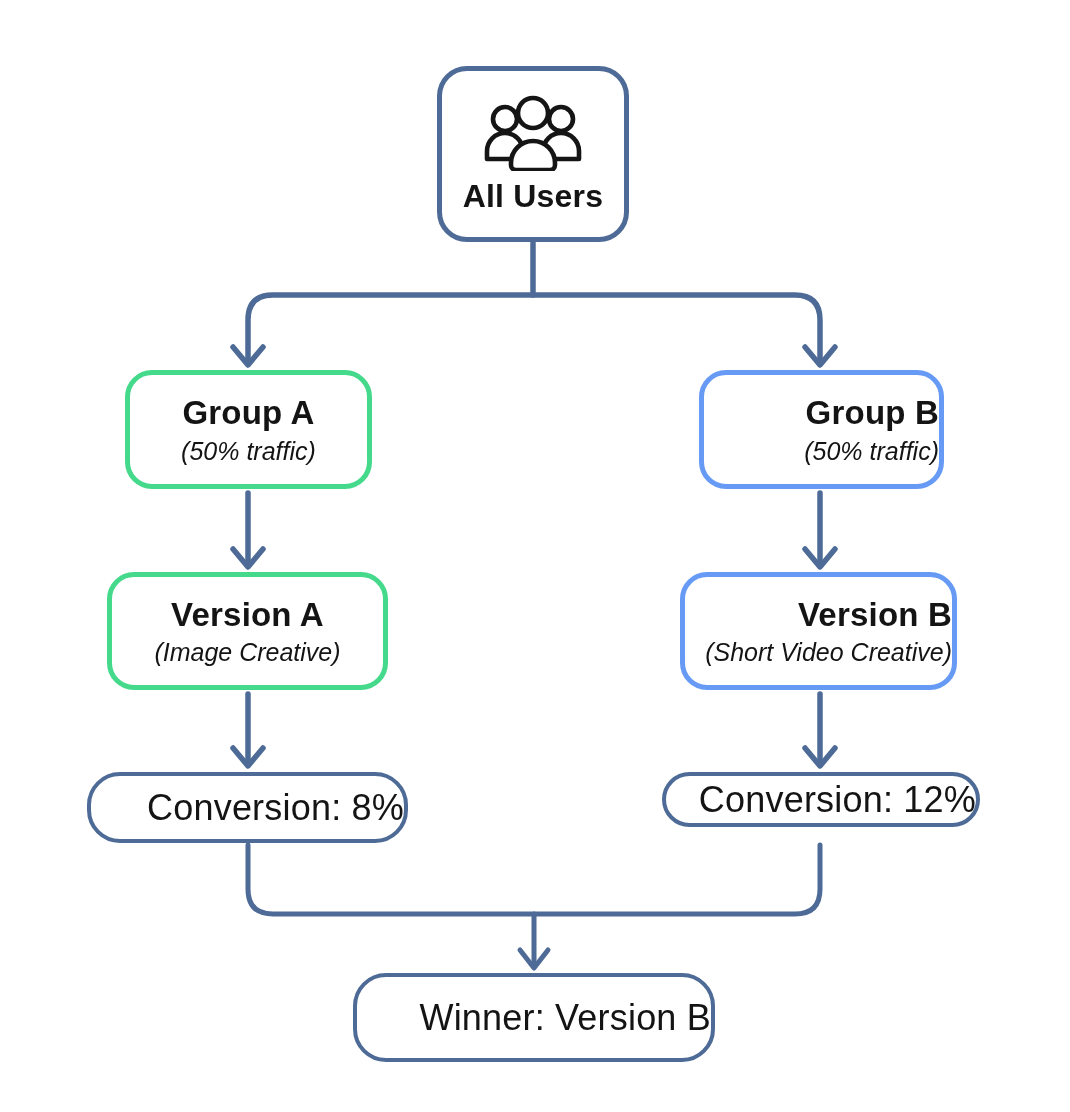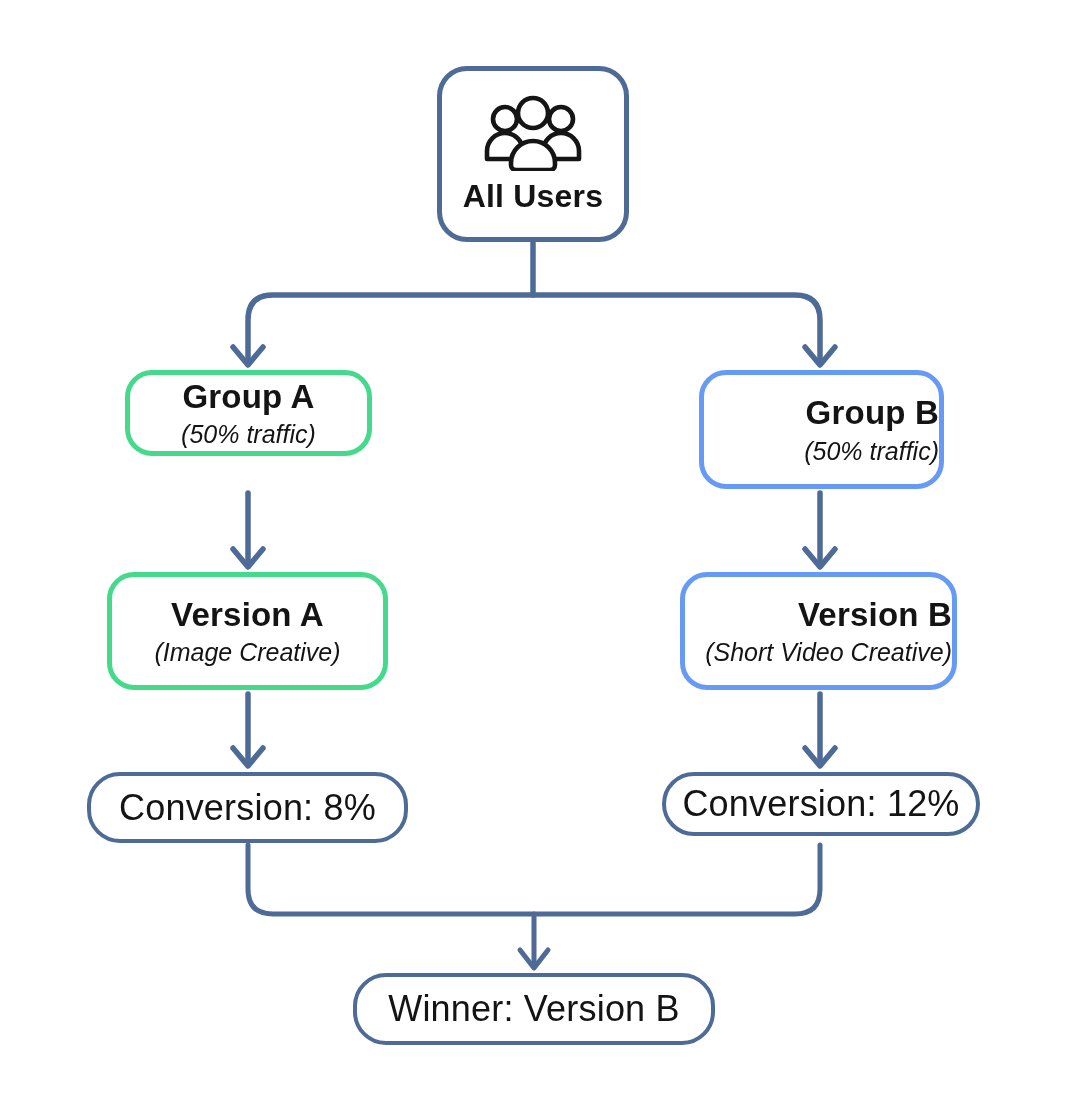--- a/index.html
+++ b/index.html
@@ -42,32 +42,32 @@
   .node {
     position: absolute;
     background: var(--node-fill);
     display: flex;
     flex-direction: column;
     align-items: center;
     justify-content: center;
     text-align: center;
   }
   .node.slate  { border: 5px solid var(--slate-border); }
-  .node.slate-thin { border: 4.5px solid var(--slate-border); }
+  .node.slate-thin { border: 4.5px solid var(--slate-border); align-items: flex-end; }
   .node.green  { border: 5px solid var(--green-border); }
   .node.blue   { border: 5px solid var(--blue-border); align-items: flex-end; }
 
   .node-all-users   { left: 437px; top: 66px;  width: 192px; height: 176px; border-radius: 30px; }
-  .node-group-a     { left: 125px; top: 370px; width: 247px; height: 86px; border-radius: 27px; }
+  .node-group-a     { left: 125px; top: 370px; width: 247px; height: 119px; border-radius: 27px; }
   .node-group-b     { left: 699px; top: 370px; width: 245px; height: 119px; border-radius: 27px; }
   .node-version-a   { left: 107px; top: 572px; width: 281px; height: 118px; border-radius: 27px; }
   .node-version-b   { left: 680px; top: 572px; width: 277px; height: 118px; border-radius: 27px; }
   .node-conversion-a{ left: 87px;  top: 772px; width: 321px; height: 71px;  border-radius: 33px; }
-  .node-conversion-b{ left: 662px; top: 772px; width: 318px; height: 64px;  border-radius: 33px; }
-  .node-winner      { left: 353px; top: 973px; width: 362px; height: 72px;  border-radius: 33px; }
+  .node-conversion-b{ left: 662px; top: 772px; width: 318px; height: 55px;  border-radius: 33px; }
+  .node-winner      { left: 353px; top: 973px; width: 362px; height: 89px;  border-radius: 33px; }
 
   .node-title {
     font-size: 33px;
     font-weight: 700;
     line-height: 1.2;
     letter-spacing: 0.2px;
   }
   .node-subtitle {
     font-size: 25px;
     font-weight: 400;

